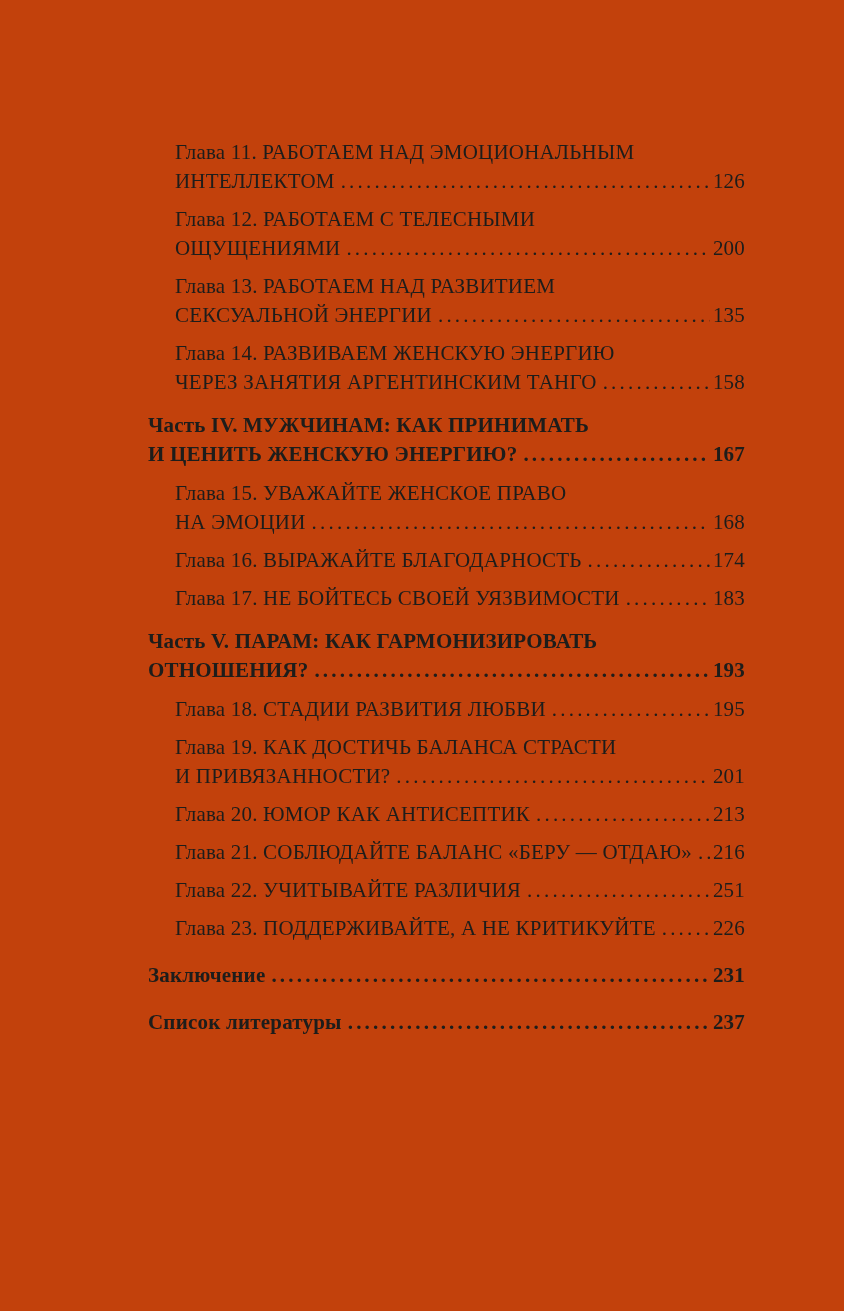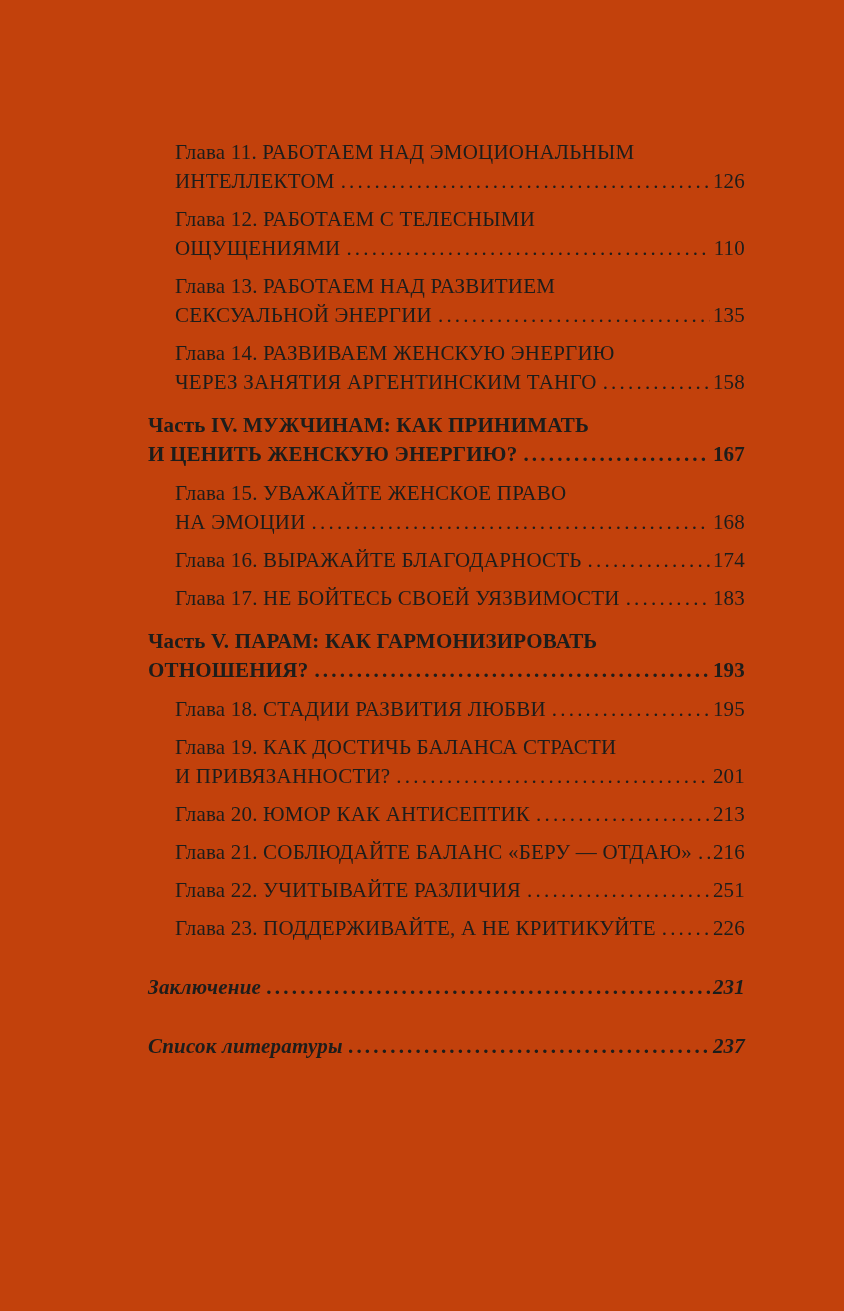--- a/index.html
+++ b/index.html
@@ -30,22 +30,21 @@
     margin-bottom: 9px;
   }
   .toc-entry.chapter { padding-left: 27px; }
   .toc-entry.part {
     font-weight: bold;
     margin-top: 5px;
     margin-bottom: 10px;
   }
   .toc-entry.backmatter {
     font-weight: bold;
-    margin-top: 21px;
-    font-style: italic;
+    margin-top: 9px;
   }
   .toc-line.last {
     display: flex;
     align-items: flex-start;
   }
   .toc-line .t { white-space: nowrap; }
   .dots {
     flex: 1 1 auto;
     overflow: hidden;
     white-space: nowrap;
@@ -70,21 +69,21 @@
           <span class="t">ИНТЕЛЛЕКТОМ</span>
           <span class="dots"></span>
           <span class="pg">126</span>
         </div>
       </div>
       <div class="toc-entry chapter">
         <div class="toc-line"><span class="t">Глава 12. РАБОТАЕМ С ТЕЛЕСНЫМИ</span></div>
         <div class="toc-line last">
           <span class="t">ОЩУЩЕНИЯМИ</span>
           <span class="dots"></span>
-          <span class="pg">110</span>
+          <span class="pg">200</span>
         </div>
       </div>
       <div class="toc-entry chapter">
         <div class="toc-line"><span class="t">Глава 13. РАБОТАЕМ НАД РАЗВИТИЕМ</span></div>
         <div class="toc-line last">
           <span class="t">СЕКСУАЛЬНОЙ ЭНЕРГИИ</span>
           <span class="dots"></span>
           <span class="pg">135</span>
         </div>
       </div>

